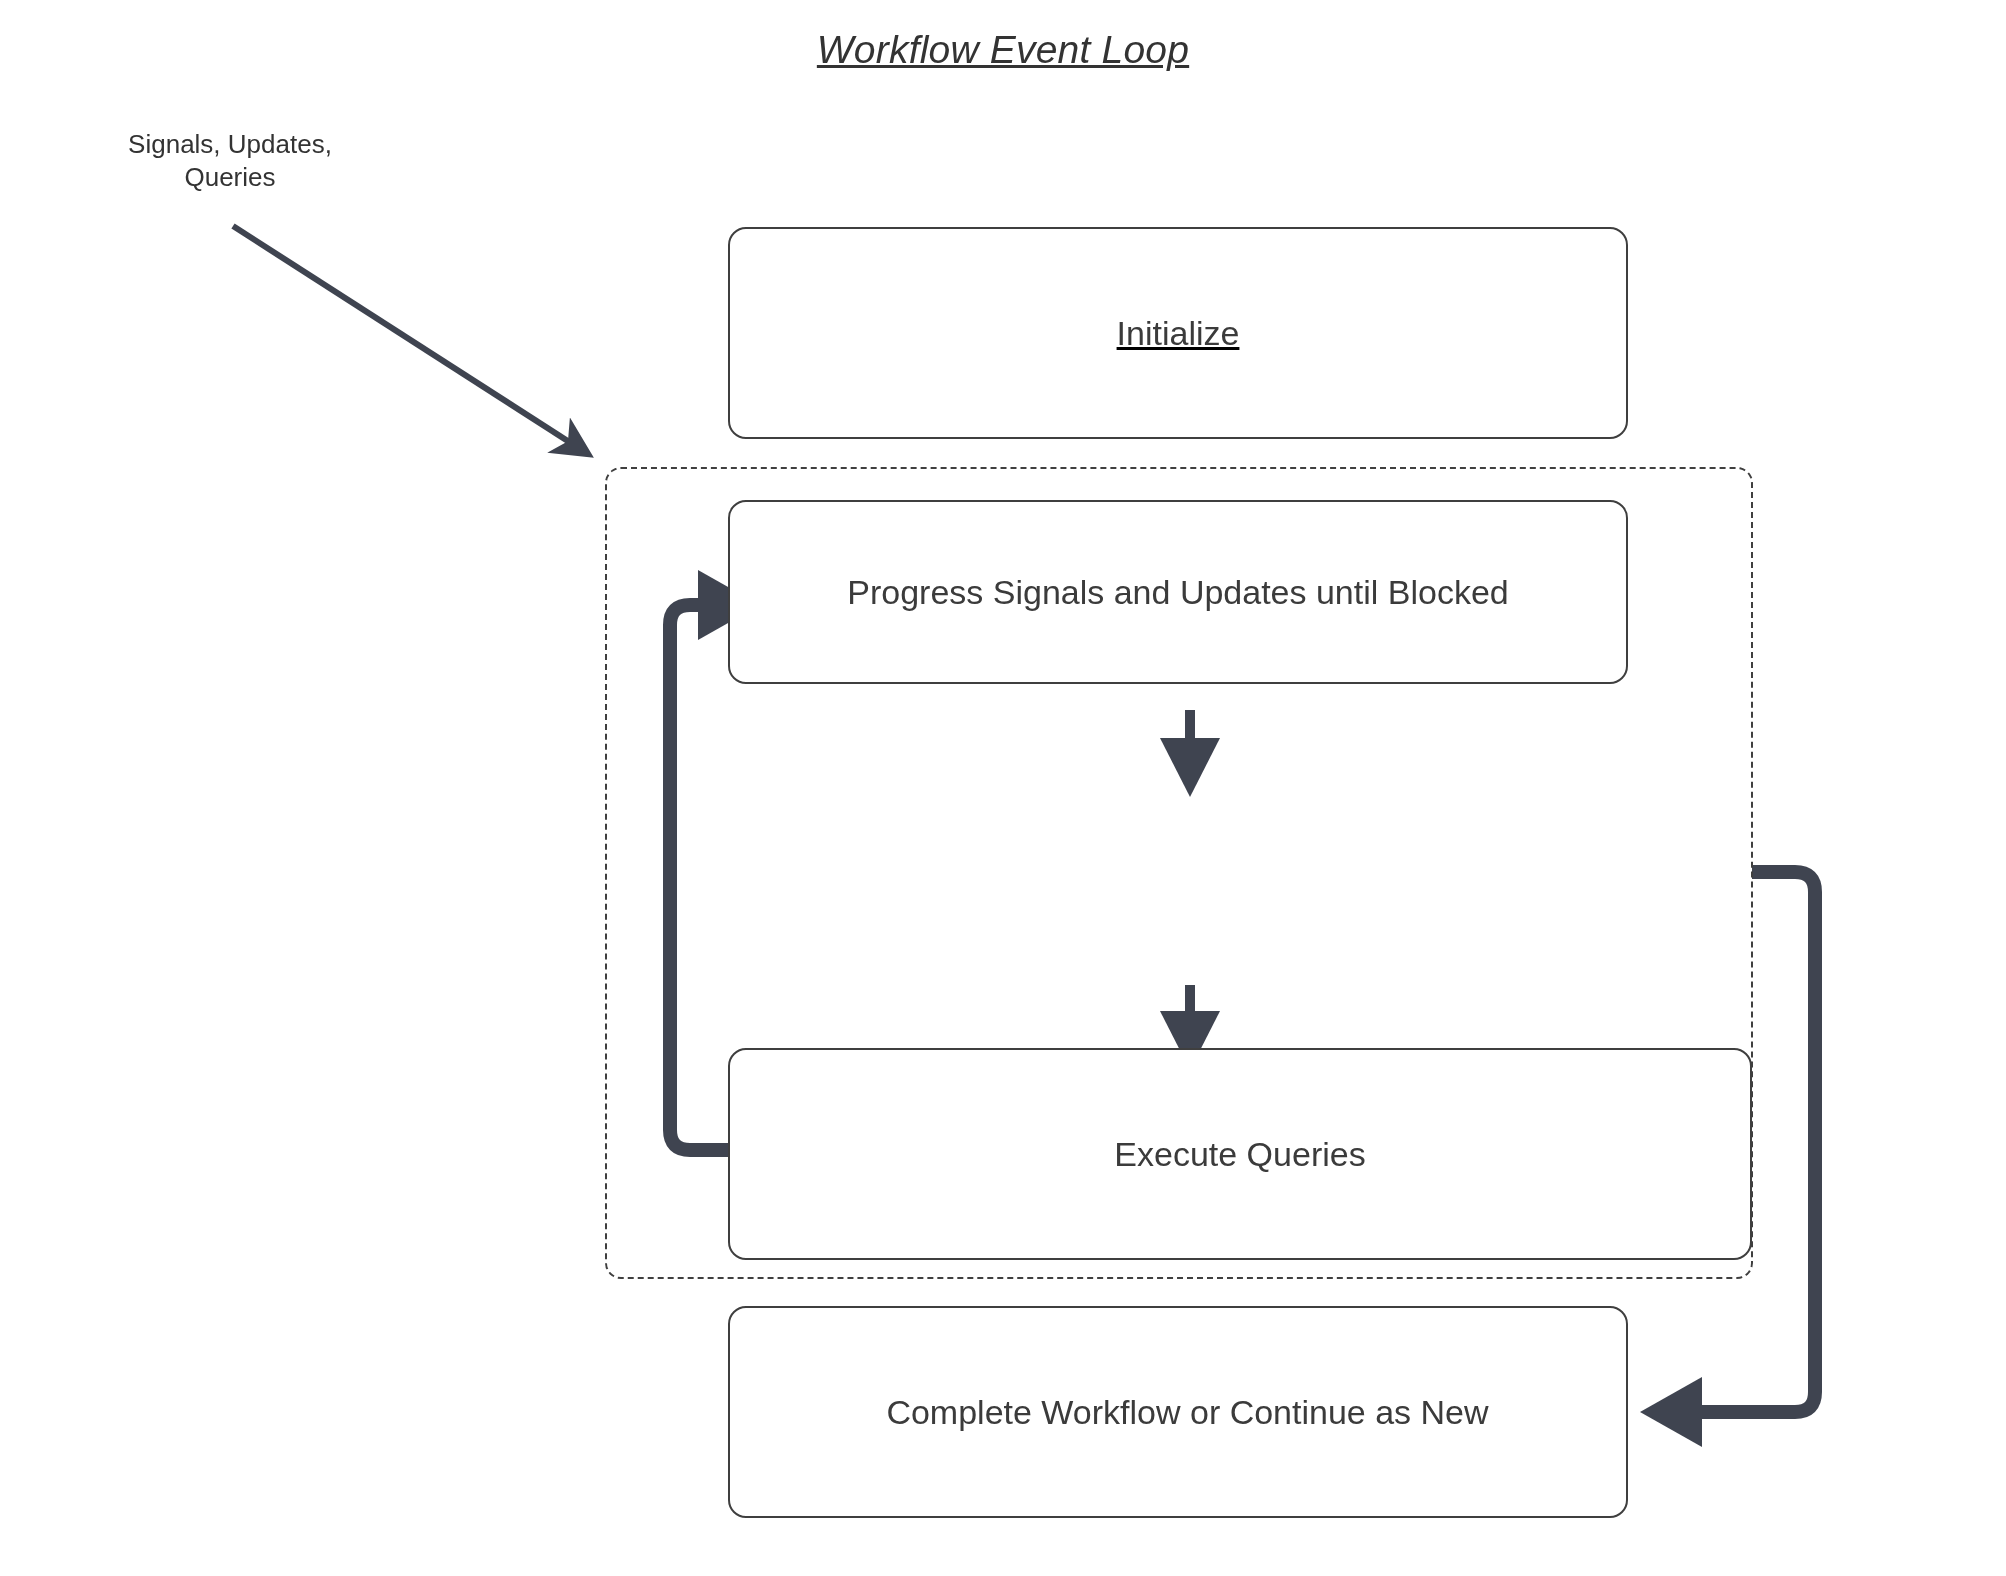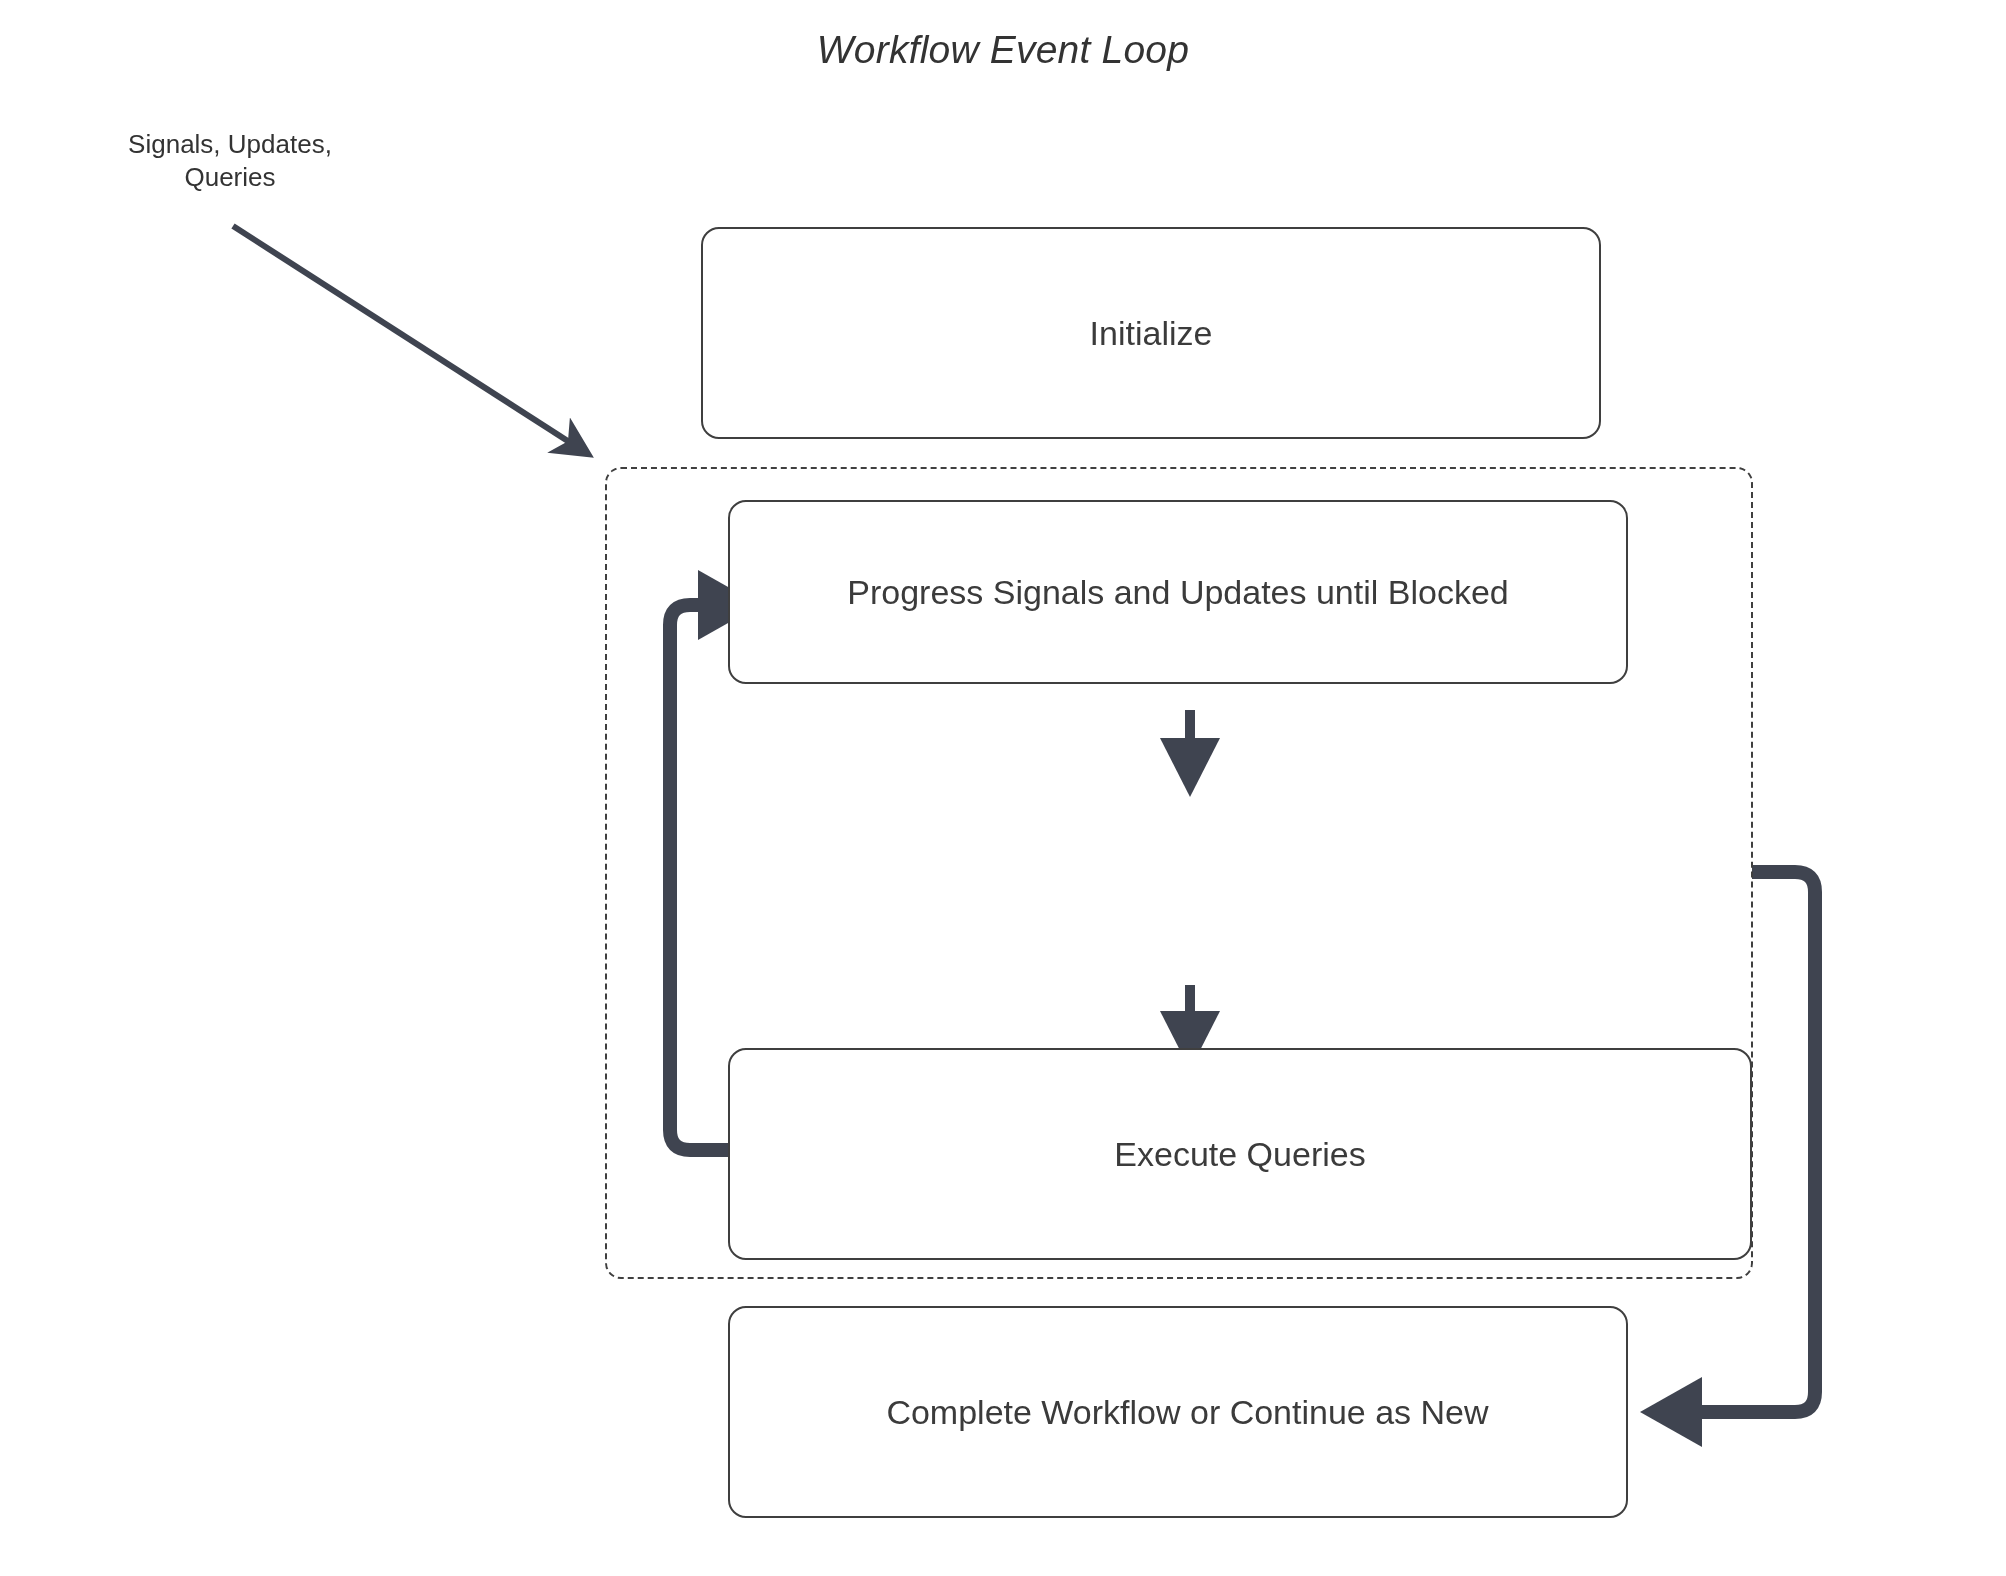--- a/index.html
+++ b/index.html
@@ -28,20 +28,21 @@
     position: absolute;
     left: 0;
     top: 28px;
     width: 2006px;
     text-align: center;
     font-style: italic;
     font-size: 39px;
     color: #333333;
     font-family: "Liberation Sans", sans-serif;
     letter-spacing: 0.2px;
+    text-decoration: underline;
   }
   .ext-label {
     position: absolute;
     font-size: 26px;
     color: #333333;
     text-align: center;
     line-height: 1.25;
     font-family: "Liberation Sans", sans-serif;
     white-space: pre-line;
   }
@@ -106,21 +107,21 @@
     </g>
 
     <g>
       <path d="M 1752 872 L 1795 872 Q 1815 872 1815 892 L 1815 1392 Q 1815 1412 1795 1412 L 1700 1412" fill="none" stroke="#3f4450" stroke-width="14" stroke-linecap="butt"></path>
       <path d="M 1702 1377 L 1640 1412 L 1702 1447 z" fill="#3f4450"></path>
     </g>
   </svg>
 
   <div class="dashed-container" style="left:605px; top:467px; width:1148px; height:812px;"></div>
 
-  <div class="node-box" style="left:701px; top:227px; width:900px; height:212px;">
+  <div class="node-box" style="left:728px; top:227px; width:900px; height:212px;text-decoration:underline;">
     <span class="node-label">Initialize</span>
   </div>
 
   <div class="node-box" style="left:728px; top:500px; width:900px; height:184px;">
     <span class="node-label">Progress Signals and Updates until Blocked</span>
   </div>
 
 
   <div class="node-box" style="left:728px; top:1048px; width:1024px; height:212px;">
     <span class="node-label">Execute Queries</span>

